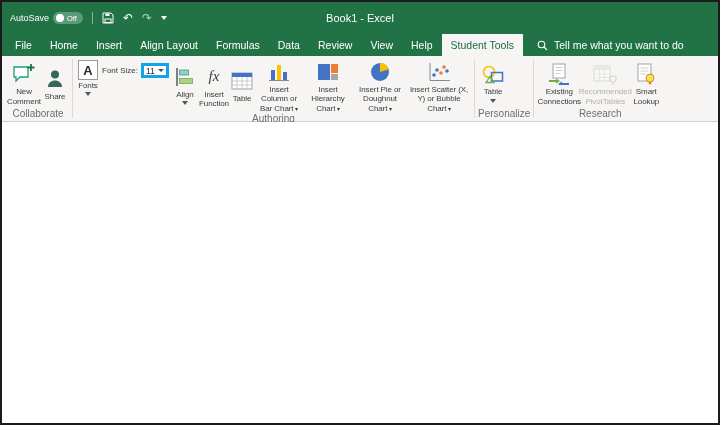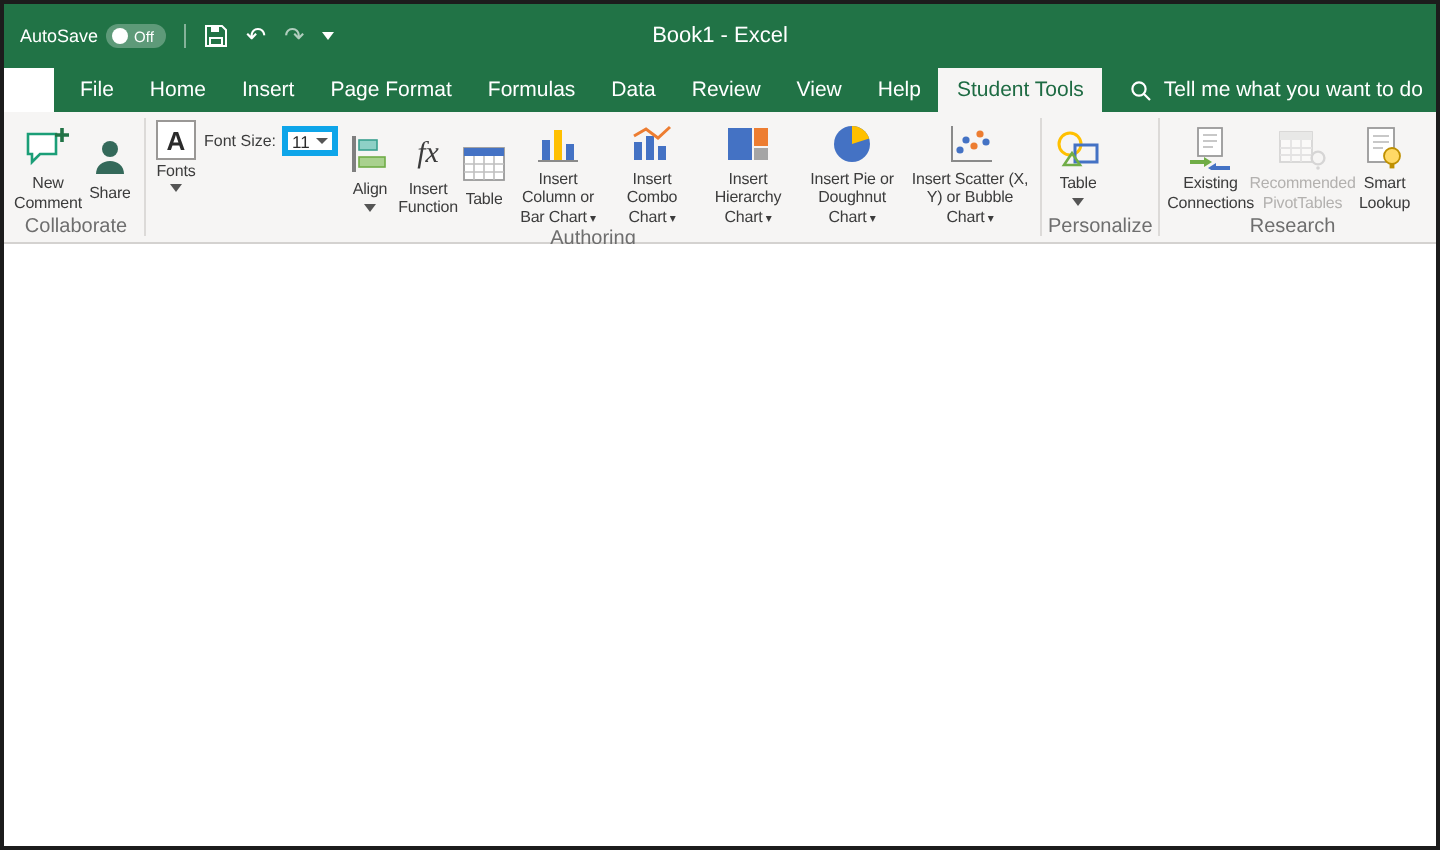--- a/index.html
+++ b/index.html
@@ -20,21 +20,21 @@
   .qat { display:flex; align-items:center; gap:9px; }
   .qat .glyph { font-size:12px; line-height:1; color:#fff; cursor:pointer; }
   .qat .dim { opacity:.65; }
   .qat-caret { width:0; height:0; border:3px solid transparent; border-top:4px solid #fff;
                margin-top:3px; cursor:pointer; }
   .wtitle { position:absolute; left:0; right:0; text-align:center; font-size:11px;
             color:#fff; pointer-events:none; }
 
   
   .tabrow { height:22px; background:#217346; display:flex; align-items:stretch;
-            padding-left:4px; color:#fff; flex:0 0 auto;margin-left:25px; }
+            padding-left:4px; color:#fff; flex:0 0 auto; }
   .tab { font-size:10.5px; padding:0 9px; display:flex; align-items:center; cursor:pointer; white-space:nowrap; }
   .tab.active { background:#f6f5f4; color:#1e6b43; }
   .tellme { display:flex; align-items:center; gap:6px; font-size:10.5px; margin-left:14px;
             cursor:pointer; white-space:nowrap; }
 
   
   .ribbon { height:66px; background:#f6f5f4; border-bottom:1px solid #d4d2d0;
             display:flex; align-items:stretch; padding:0 2px; flex:0 0 auto; }
   .rgroup { display:flex; flex-direction:column; padding:1px 3px 0; }
   .grow { display:flex; align-items:stretch; flex:1; }
@@ -98,21 +98,21 @@
       <span class="glyph dim">↷</span>
       <span class="qat-caret"></span>
     </div>
     <div class="wtitle">Book1 - Excel</div>
   </div>
 
   <div class="tabrow">
     <span class="tab">File</span>
     <span class="tab">Home</span>
     <span class="tab">Insert</span>
-    <span class="tab">Page Format</span>
+    <span class="tab">Align Layout</span>
     <span class="tab">Formulas</span>
     <span class="tab">Data</span>
     <span class="tab">Review</span>
     <span class="tab">View</span>
     <span class="tab">Help</span>
     <span class="tab active">Student Tools</span>
     <span class="tellme">
       <span style="display:flex;">
         <svg width="11" height="11" viewBox="0 0 11 11">
           <circle cx="4.5" cy="4.5" r="3.3" fill="none" stroke="#ffffff" stroke-width="1.1"></circle>
@@ -202,31 +202,20 @@
             <svg width="24" height="20" viewBox="0 0 24 20">
               <path d="M2 18.5h20" stroke="#8a8a8a" stroke-width="1"></path>
               <rect x="4" y="8" width="4" height="10" fill="#4472c4"></rect>
               <rect x="10" y="3" width="4" height="15" fill="#ffc000"></rect>
               <rect x="16" y="10" width="4" height="8" fill="#4472c4"></rect>
             </svg>
           </span>
           <span class="rlbl ddin">Insert Column or Bar Chart</span>
         </div>
 
-        <div class="rbtn" style="width:46px">
-          <span class="ricon">
-            <svg width="24" height="20" viewBox="0 0 24 20">
-              <rect x="3" y="9" width="4" height="9" fill="#4472c4"></rect>
-              <rect x="9" y="6" width="4" height="12" fill="#4472c4"></rect>
-              <rect x="15" y="11" width="4" height="7" fill="#4472c4"></rect>
-              <path d="M3 6l6-3.5 6 4.5 6-5.5" stroke="#ed7d31" stroke-width="1.5" fill="none"></path>
-            </svg>
-          </span>
-          <span class="rlbl ddin">Insert Combo Chart</span>
-        </div>
 
         <div class="rbtn" style="width:50px">
           <span class="ricon">
             <svg width="24" height="20" viewBox="0 0 24 20">
               <rect x="2" y="2" width="12" height="16" fill="#4472c4"></rect>
               <rect x="15" y="2" width="7" height="9" fill="#ed7d31"></rect>
               <rect x="15" y="12" width="7" height="6" fill="#a5a5a5"></rect>
             </svg>
           </span>
           <span class="rlbl ddin">Insert Hierarchy Chart</span>

